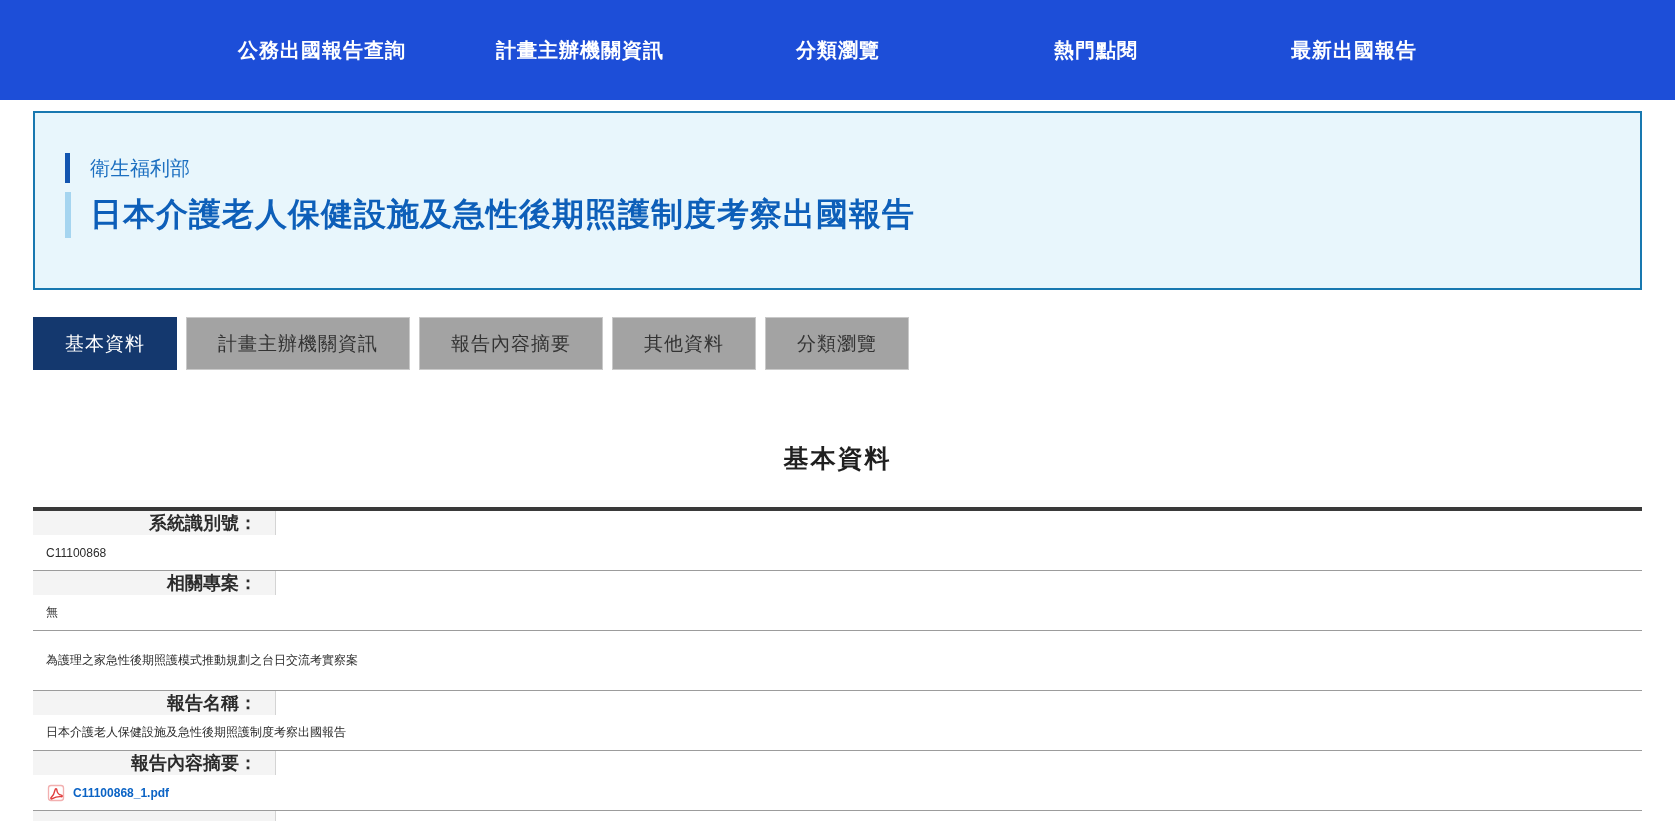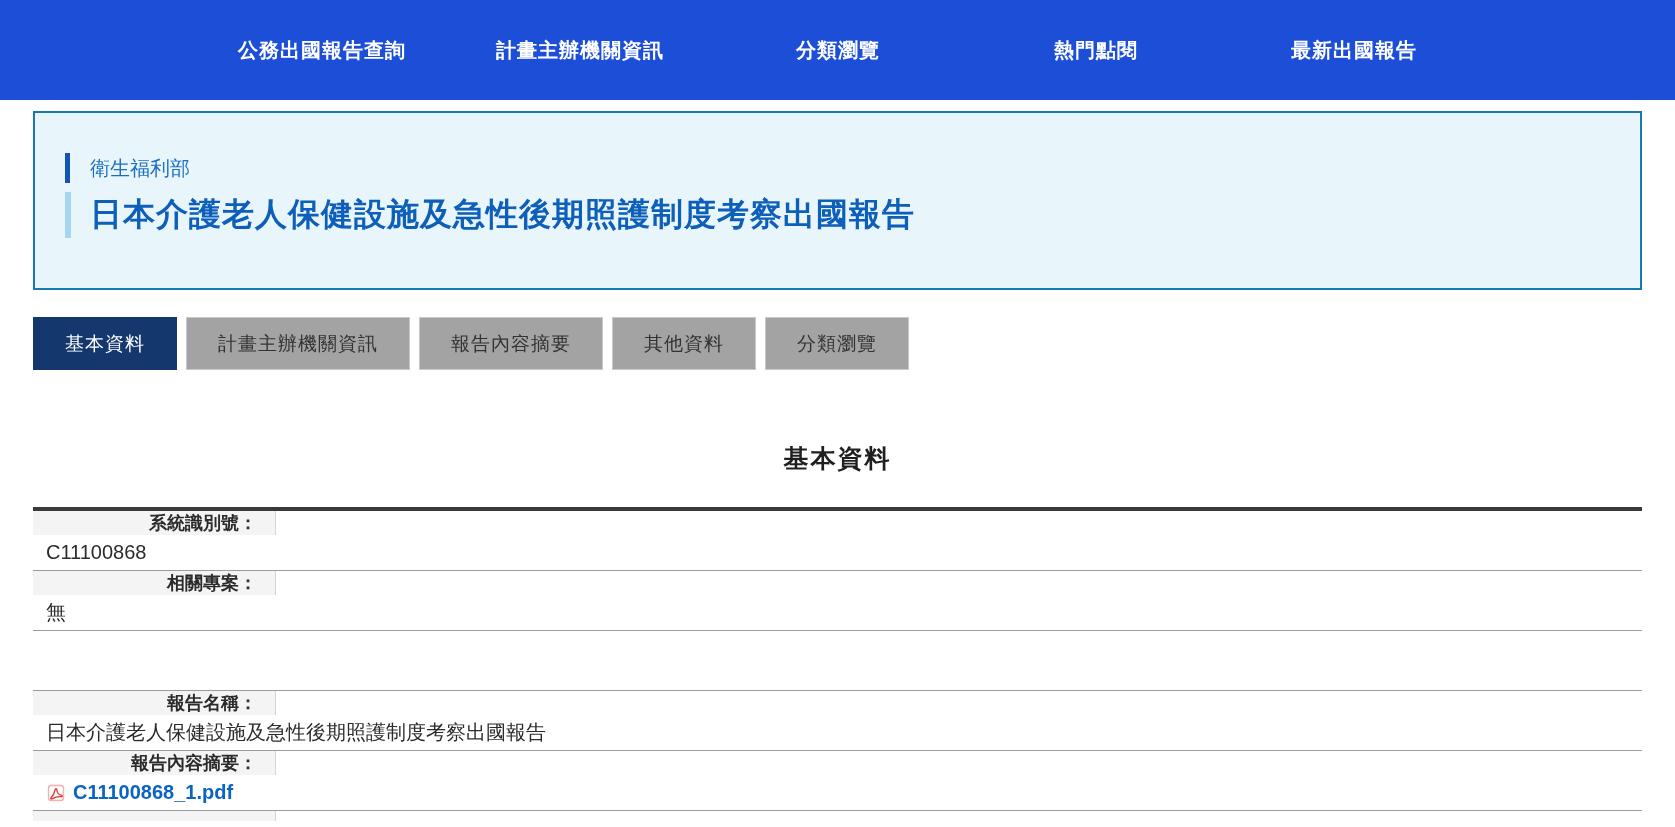--- a/index.html
+++ b/index.html
@@ -33,21 +33,21 @@
   .section-heading { text-align:center; margin-top:72px; font-size:25px;
     font-weight:bold; color:#1f1f1f; letter-spacing:2px; }
 
   
   .detail-table { margin:32px 33px 0 33px; border-top:4px solid #3a3a3a; }
   .t-row { display:flex; min-height:60px; border-bottom:1px solid #9c9c9c;flex-direction:column; }
   .t-label { width:243px; background:#f4f4f4; border-right:1px solid #d4d4d4;
     display:flex; align-items:center; justify-content:flex-end;
     padding-right:18px; font-size:18px; font-weight:bold; color:#2b2b2b; }
   .t-value { flex:1; display:flex; align-items:center; padding-left:13px;
-    font-size:20px; color:#2b2b2b; }
+    font-size:12px; color:#2b2b2b; }
   .t-row-partial { display:flex; height:10px; }
   .t-row-partial .t-label-partial { width:243px; background:#f4f4f4;
     border-right:1px solid #d4d4d4; }
 
   .pdf-link { display:flex; align-items:center; gap:7px; color:#0b63c5;
     text-decoration:none; cursor:pointer;font-weight:bold; }
   .pdf-icon { display:inline-flex; }
 </style>
 </head>
 <body>
@@ -89,20 +89,21 @@
     <div class="t-label">系統識別號：</div>
     <div class="t-value">C11100868</div>
   </div>
 
   <div class="t-row">
     <div class="t-label">相關專案：</div>
     <div class="t-value">無</div>
   </div>
 
   <div class="t-row">
+    <div class="t-value">為護理之家急性後期照護模式推動規劃之台日交流考實察案</div>
   </div>
 
   <div class="t-row">
     <div class="t-label">報告名稱：</div>
     <div class="t-value">日本介護老人保健設施及急性後期照護制度考察出國報告</div>
   </div>
 
   <div class="t-row">
     <div class="t-label">報告內容摘要：</div>
     <div class="t-value">

